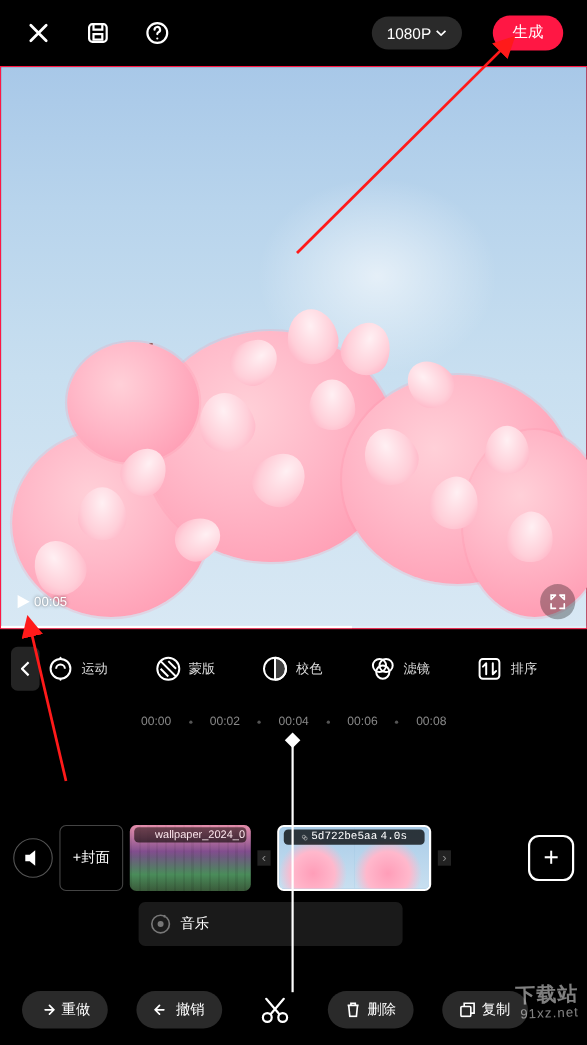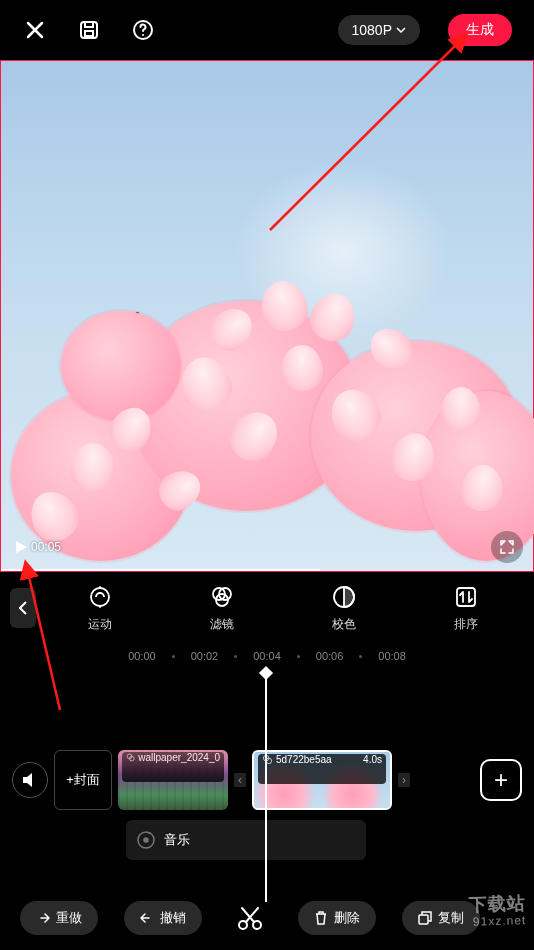--- a/index.html
+++ b/index.html
@@ -124,21 +124,21 @@
   }
   .tool-back {
     width: 26px; height: 40px;
     background:#242424;
     border-radius:6px;
     display:flex; align-items:center; justify-content:center;
   }
   .tool-item {
     flex: 1;
     display: flex;
-    flex-direction: column;
+    flex-direction: row;
     align-items: center;
     gap: 6px;
     font-size: 12px;
     color: #ddd;
   }
   .tool-item .ticon { width:26px; height:26px; display:flex; align-items:center; justify-content:center;}
 
   
   .ruler {
     display:flex;
@@ -203,44 +203,44 @@
   }
   .clip1 { width:110px; background: linear-gradient(180deg,#d88aa8 0%, #7a4a8c 40%, #4a8c5a 75%, #3a5a3a 100%);}
   .clip1::after{
     content:"";
     position:absolute; inset:0;
     background:
       linear-gradient(180deg, rgba(255,150,180,0.6) 0%, rgba(100,60,140,0) 50%),
       repeating-linear-gradient(90deg, rgba(0,0,0,0.15) 0 2px, transparent 2px 8px);
     opacity:0.5;
   }
-  .clip2 { width:140px; background:#8ab8d8; border:2px solid #fff;}
+  .clip2 { width:140px; background:#8ab8d8; border:2px solid #fff;font-family:Liberation Mono, monospace;}
   .clip2 .photo{
     flex:1;
     background:
       radial-gradient(circle at 45% 75%, #ff9db8 0%, #ffb8cc 35%, rgba(255,184,204,0) 55%),
       linear-gradient(180deg, #a8cce8 0%, #c8dff0 100%);
   }
   .clip-notch {
     width:12px;
     background:#222;
     display:flex; align-items:center; justify-content:center;
     color:#888;
     font-size:12px;
   }
   .clip-label {
     position:absolute;
     top:2px; left:4px; right:4px;
-    height:30px;
+    height:14px;
     background: rgba(0,0,0,0.75);
     border-radius:4px;
     font-size:10px;
     display:flex;
-    align-items:flex-start;
-    padding:0 4px;
+    align-items:center;
+    padding:0 16px;
     gap:3px;
     overflow:hidden;
     white-space:nowrap;
   }
   .clip-label .dur { margin-left:auto;}
   .add-clip-btn {
     width:42px; height:42px;
     border:2px solid #fff;
     border-radius:10px;
     margin-left:auto;
@@ -408,36 +408,45 @@
           <circle cx="13" cy="13" r="9"></circle>
           <path d="M9 13a4 4 0 0 1 8 0"></path>
           <path d="M13 4v-1 M13 23v-1" stroke-linecap="round"></path>
         </svg>
       </div>
     <span>运动</span>
   </div>
   <div class="tool-item">
     <div class="ticon">
         <svg width="26" height="26" viewBox="0 0 26 26" fill="none" stroke="#fff" stroke-width="1.8">
-          <circle cx="10" cy="10" r="6"></circle>
-          <circle cx="16" cy="10" r="6"></circle>
-          <circle cx="13" cy="16" r="6"></circle>
-        </svg>
-      </div>
-    <span>滤镜</span>
+          <circle cx="13" cy="13" r="10"></circle>
+          <path d="M6 6 L20 20 M6 13 L13 20 M13 6 L20 13"></path>
+        </svg>
+      </div>
+    <span>蒙版</span>
   </div>
   <div class="tool-item">
     <div class="ticon">
         <svg width="26" height="26" viewBox="0 0 26 26" fill="none" stroke="#fff" stroke-width="1.8">
           <circle cx="13" cy="13" r="10"></circle>
           <path d="M13 3 L13 23"></path>
           <path d="M13 3 A10 10 0 0 1 13 23" fill="#fff" fill-opacity="0.25"></path>
         </svg>
       </div>
     <span>校色</span>
+  </div>
+  <div class="tool-item">
+    <div class="ticon">
+        <svg width="26" height="26" viewBox="0 0 26 26" fill="none" stroke="#fff" stroke-width="1.8">
+          <circle cx="10" cy="10" r="6"></circle>
+          <circle cx="16" cy="10" r="6"></circle>
+          <circle cx="13" cy="16" r="6"></circle>
+        </svg>
+      </div>
+    <span>滤镜</span>
   </div>
   <div class="tool-item">
     <div class="ticon">
         <svg width="26" height="26" viewBox="0 0 26 26" fill="none" stroke="#fff" stroke-width="1.8">
           <rect x="4" y="4" width="18" height="18" rx="3"></rect>
           <path d="M10 8 L10 18 M10 8 L7 11 M16 18 L16 8 M16 18 L19 15" stroke-linecap="round"></path>
         </svg>
       </div>
     <span>排序</span>
   </div>

